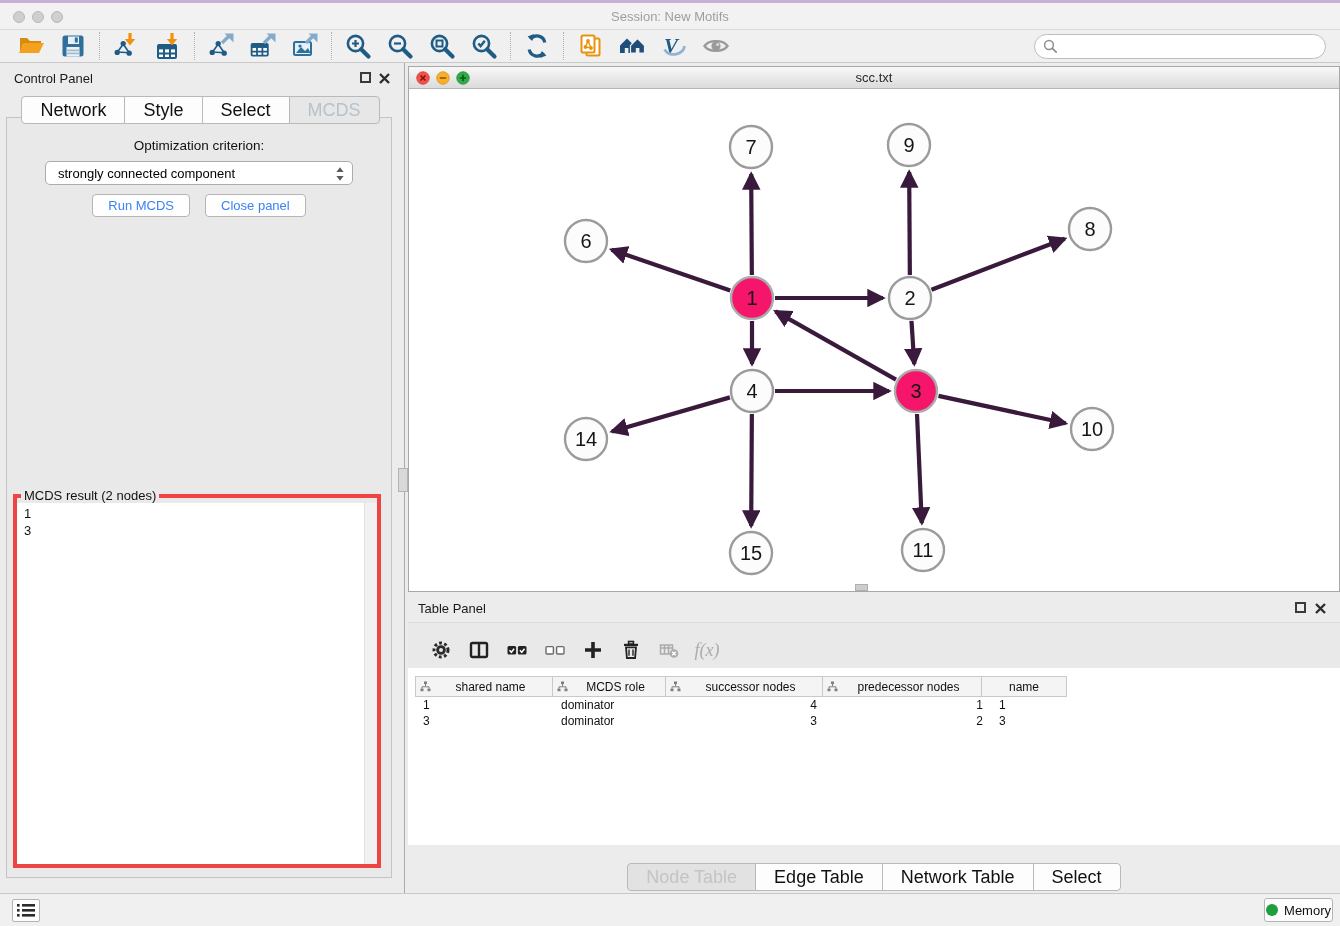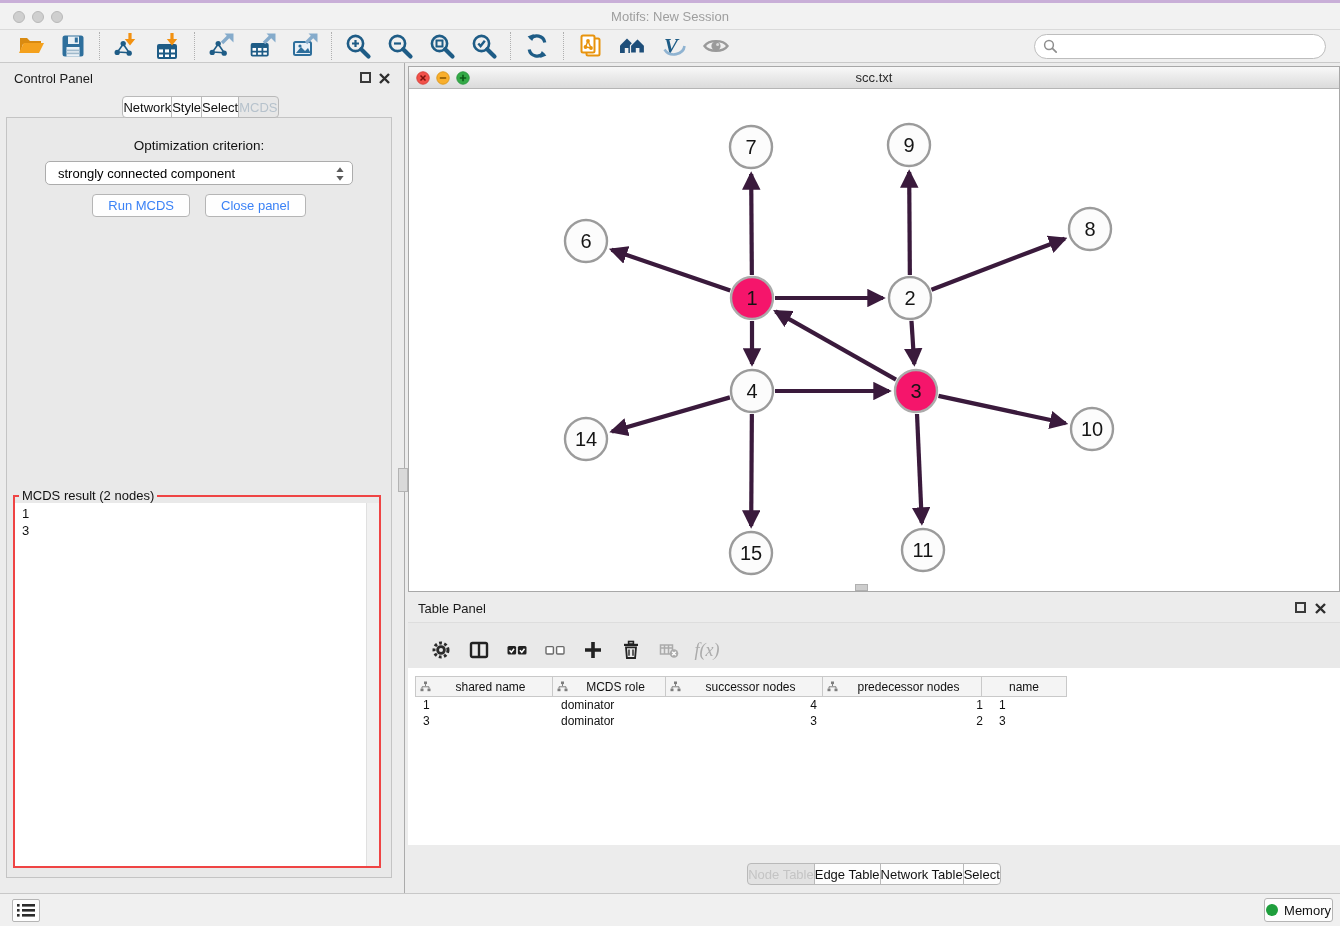--- a/index.html
+++ b/index.html
@@ -23,31 +23,31 @@
   .search-wrap input { width:292px; height:25px; border:1px solid #BDBDBD; border-radius:13px; background:#fff; padding:0 10px 0 27px; font-size:13px; outline:none; }
   .search-glyph { position:absolute; left:9px; top:5px; }
 
   
   .control-panel { position:absolute; left:0; top:63px; width:401px; height:830px; background:#ECECEC; }
   .cp-header { position:absolute; left:0; top:0; right:0; height:30px; }
   .cp-title { position:absolute; left:14px; top:8px; font-size:13px; color:#1A1A1A; }
   .panel-float { position:absolute; top:9px; width:11px; height:11px; border:2px solid #3A3A3A; background:transparent; }
   .panel-close { position:absolute; top:8px; width:13px; height:13px; }
   .cp-tabs { position:absolute; left:0; top:33px; width:100%; display:flex; justify-content:center; z-index:3; }
-  .tabbtn { height:22px; padding:2px 0; font-size:13px; background:#FDFDFD; border:1px solid #B9B9B9; margin-left:-1px; color:#111; display:flex; align-items:center; }
+  .tabbtn { height:28px; padding:2px 18px; font-size:18px; background:#FDFDFD; border:1px solid #B9B9B9; margin-left:-1px; color:#111; display:flex; align-items:center; }
   .tabbtn:first-child { border-radius:4px 0 0 4px; margin-left:0; }
   .tabbtn:last-child { border-radius:0 4px 4px 0; }
   .tabbtn.selected { background:#E7E7E7; color:#B6C2CC; }
   .cp-body { position:absolute; left:6px; right:9px; top:54px; bottom:15px; background:#E9E9E9; border:1px solid #C4C4C4; z-index:1; }
   .opt-label { position:absolute; left:0; right:0; top:20px; text-align:center; font-size:13.5px; color:#111; }
   .dropdown { position:absolute; left:38px; right:38px; top:43px; height:24px; background:#fff; border:1px solid #ACACAC; border-radius:5px; font-size:13px; display:flex; align-items:center; padding-left:12px; }
   .dd-stepper { position:absolute; right:7px; top:4px; }
   .cp-buttons { position:absolute; left:0; right:0; top:76px; display:flex; justify-content:center; gap:15px; }
   .mac-btn { font-size:13px; color:#3b82f6; background:#FEFEFE; border:1px solid #B5B5B5; border-radius:4px; padding:3px 15px; }
-  fieldset.mcds { position:absolute; left:6px; right:10px; top:370px; bottom:9px; border:2px solid #ef4444; background:#E9E9E9; }
+  fieldset.mcds { position:absolute; left:6px; right:10px; top:370px; bottom:9px; border:4px solid #ef4444; background:#E9E9E9; }
   fieldset.mcds legend { font-size:13px; color:#111; margin-left:4px; padding:0 3px; }
   .result-view { position:absolute; left:0; right:0; top:0; bottom:0; background:#fff; overflow:hidden; }
   .result-lines { padding:2px 7px; font-size:13px; line-height:17px; white-space:pre; color:#111; }
   .scroll-track { position:absolute; right:0; top:0; bottom:0; width:13px; background:#F1F1F1; border-left:1px solid #E0E0E0; }
 
   
   .v-divider { position:absolute; left:404px; top:63px; width:1px; height:830px; background:#ABABAB; }
   .v-grip { position:absolute; left:398px; top:468px; width:10px; height:24px; background:#D9D9D9; border:1px solid #B3B3B3; z-index:4; }
 
   
@@ -87,21 +87,21 @@
 <div class="screen">
 
   <div class="top-strip"></div>
 
   <div class="titlebar">
     <div class="mac-dots">
       <span class="mac-dot"></span>
       <span class="mac-dot"></span>
       <span class="mac-dot"></span>
     </div>
-    <div class="win-title">Motifs: New Session</div>
+    <div class="win-title">Session: New Motifs</div>
   </div>
 
   <div class="toolbar" id="main-toolbar">
 
     <span class="tb-group">
         <span class="tb-btn">
           <svg width="28" height="28" viewBox="0 0 28 28">
             <path d="M3 21V6h7l3 3h11v3H6z" fill="#D98A10"></path>
             <path d="M2 21l4.8-10H27l-5 10z" fill="#F4A11D"></path>
           </svg>

